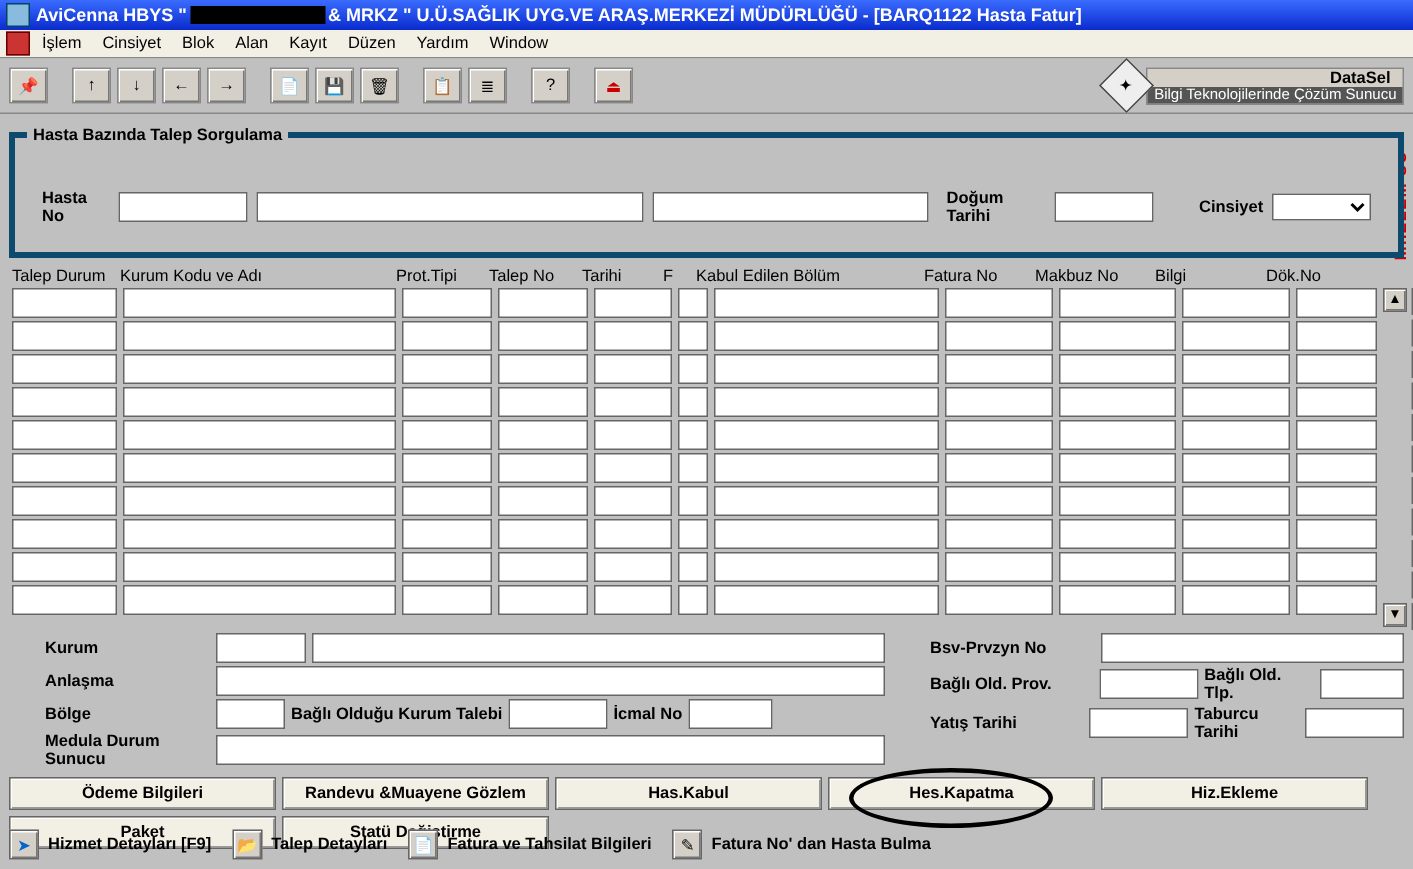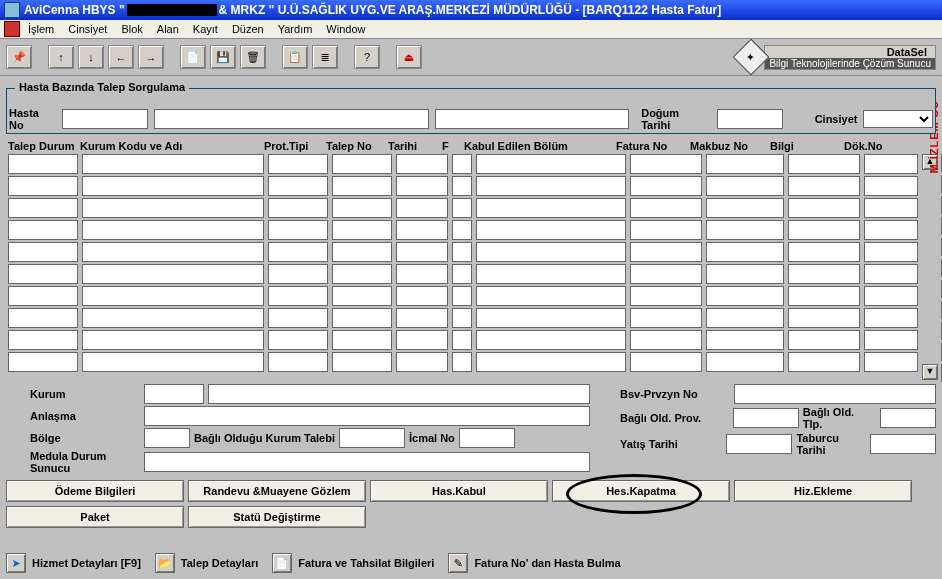--- a/index.html
+++ b/index.html
@@ -16,30 +16,30 @@
   .toolbar{height:32px;background:#c0c0c0;border-bottom:1px solid #888;display:flex;align-items:center;padding:2px 6px;gap:4px;}
   .tbtn{width:24px;height:22px;border:1px solid #888;background:#d4d0c8;display:flex;align-items:center;justify-content:center;box-shadow:inset 1px 1px #fff,inset -1px -1px #777;cursor:default;}
   .tgap{width:8px;}
   .datasel{margin-left:auto;display:flex;align-items:center;}
   .ds-badge{width:24px;height:24px;border:1px solid #444;background:#eee;transform:rotate(45deg);display:flex;align-items:center;justify-content:center;}
   .ds-box{border:1px solid #888;background:#d4d0c8;padding:0;}
   .ds-top{font-weight:bold;text-align:right;padding:0 8px;}
   .ds-bot{background:#555;color:#fff;padding:0 4px;font-size:10px;}
   
   .body{padding:4px 6px 2px 6px;}
-  .group{border:1px solid #0c4a6e;background:#c0c0c0;padding:2px;position:relative;}
+  .group{border:4px solid #0c4a6e;background:#c0c0c0;padding:18px;position:relative;}
   .group .legend{position:absolute;top:-8px;left:8px;background:#c0c0c0;padding:0 4px;font-weight:bold;}
   .row{display:flex;align-items:center;gap:6px;margin-top:16px;}
   .lbl{font-weight:bold;}
   input.txt,select.sel{height:18px;border:1px solid #666;background:#fff;font-size:11px;padding:0 2px;}
   .shade{background:#d4d0c8;}
   .vtext{position:absolute;right:2px;top:100px;writing-mode:vertical-rl;transform:rotate(180deg);color:#c00;font-weight:bold;font-size:11px;letter-spacing:1px;}
   
   .tblwrap{margin-top:6px;}
-  .hdrs{display:flex;gap:4px;padding:0 2px 2px 2px;font-weight:bold;}
+  .hdrs{display:flex;gap:4px;padding:0 2px 2px 2px;font-weight:normal;}
   .gridarea{display:flex;}
   .grid{flex:1;}
   .grow{display:flex;gap:4px;padding:0 2px;margin-bottom:2px;}
   .cell{height:18px;background:#fff;border:1px solid #666;}
   .colTalep{width:68px}.colKurum{width:180px}.colProt{width:58px}.colTno{width:58px}.colTar{width:50px}.colF{width:18px}.colKab{width:148px}.colFat{width:70px}.colMak{width:76px}.colTut{width:70px}.colDok{width:52px}
   .scrollcol{width:16px;display:flex;flex-direction:column;justify-content:space-between;align-items:center;padding:0 0 2px 2px;}
   .sbtn{width:14px;height:14px;border:1px solid #666;background:#d4d0c8;box-shadow:inset 1px 1px #fff,inset -1px -1px #777;font-size:9px;text-align:center;line-height:12px;cursor:default;}
   .iconcol{width:18px;display:flex;flex-direction:column;gap:3px;padding-left:3px;}
   .ibtn{width:16px;height:16px;border:1px solid #666;background:#d4d0c8;box-shadow:inset 1px 1px #fff,inset -1px -1px #777;display:flex;align-items:center;justify-content:center;font-size:10px;cursor:default;}
   

